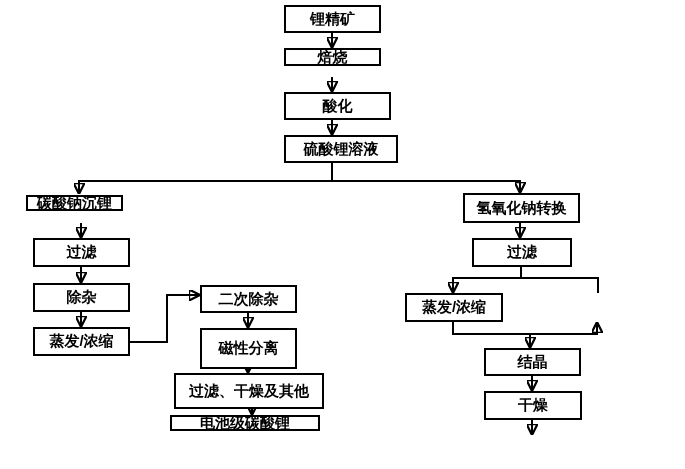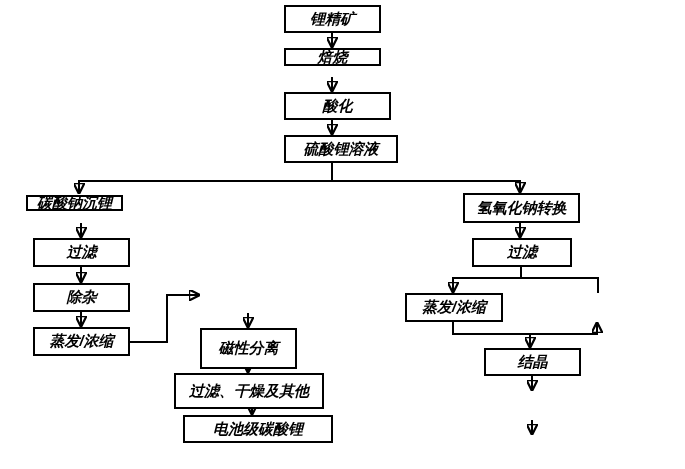--- a/index.html
+++ b/index.html
@@ -7,21 +7,20 @@
     padding: 0;
     background: #ffffff;
     font-family: "Liberation Sans", "DejaVu Sans", sans-serif;
   }
   #canvas {
     position: relative;
     width: 685px;
     height: 469px;
     background: #ffffff;
     overflow: hidden;
-    font-style: italic;
   }
   .node {
     position: absolute;
     box-sizing: border-box;
     border: 2px solid #000000;
     background: #ffffff;
     display: flex;
     align-items: center;
     justify-content: center;
     font-size: 15px;
@@ -77,22 +76,24 @@
   <div class="node" style="left:284px; top:5px;   width:97px;  height:28px">锂精矿</div>
   <div class="node" style="left:284px; top:48px;  width:97px;  height:18px">焙烧</div>
   <div class="node" style="left:284px; top:92px;  width:107px;  height:28px">酸化</div>
   <div class="node" style="left:284px; top:135px; width:114px;  height:28px">硫酸锂溶液</div>
 
   <div class="node" style="left:26px;  top:195px; width:97px;  height:16px">碳酸钠沉锂</div>
   <div class="node" style="left:33px;  top:238px; width:97px;  height:29px">过滤</div>
   <div class="node" style="left:33px;  top:283px; width:97px;  height:29px">除杂</div>
   <div class="node" style="left:33px;  top:327px; width:97px;  height:29px">蒸发/浓缩</div>
 
+  <div class="node" style="left:200px; top:285px; width:97px;  height:28px">二次除杂</div>
   <div class="node" style="left:200px; top:328px; width:97px;  height:41px">磁性分离</div>
   <div class="node" style="left:174px; top:373px; width:150px; height:36px">过滤、干燥及其他</div>
-  <div class="node" style="left:183px; top:415px; width:150px; height:28px">电池级碳酸锂</div>
+  <div class="node" style="left:170px; top:415px; width:150px; height:16px">电池级碳酸锂</div>
 
   <div class="node" style="left:463px; top:193px; width:117px; height:30px">氢氧化钠转换</div>
   <div class="node" style="left:472px; top:238px; width:100px; height:29px">过滤</div>
   <div class="node" style="left:405px; top:293px; width:98px;  height:29px">蒸发/浓缩</div>
   <div class="node" style="left:484px; top:348px; width:97px;  height:28px">结晶</div>
+  <div class="node" style="left:484px; top:391px; width:98px;  height:29px">干燥</div>
 
 </div>
 
 </body></html>

